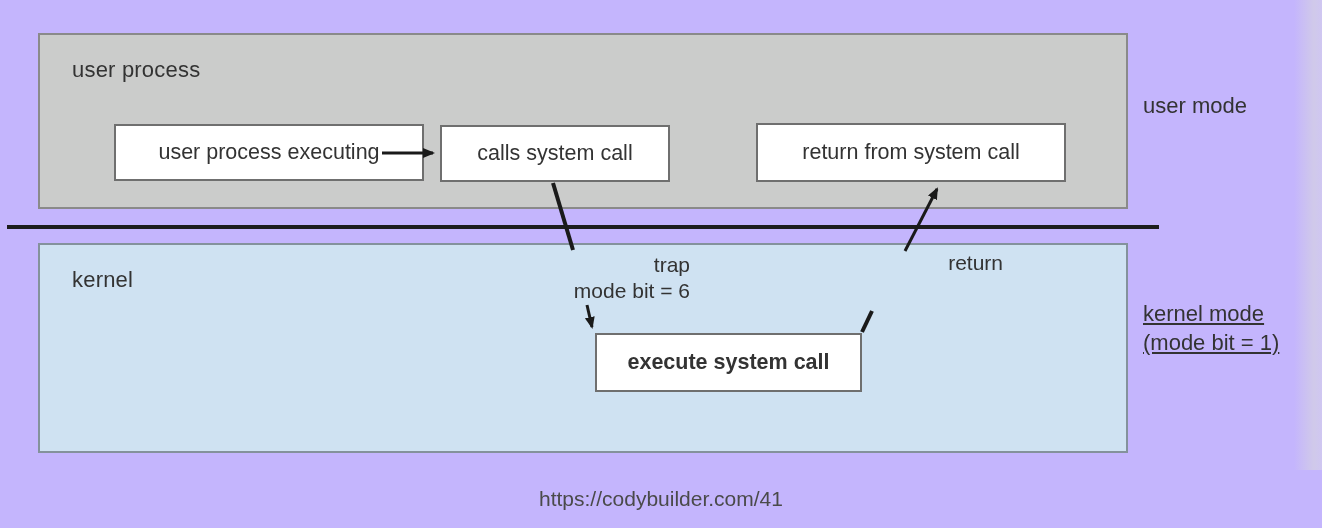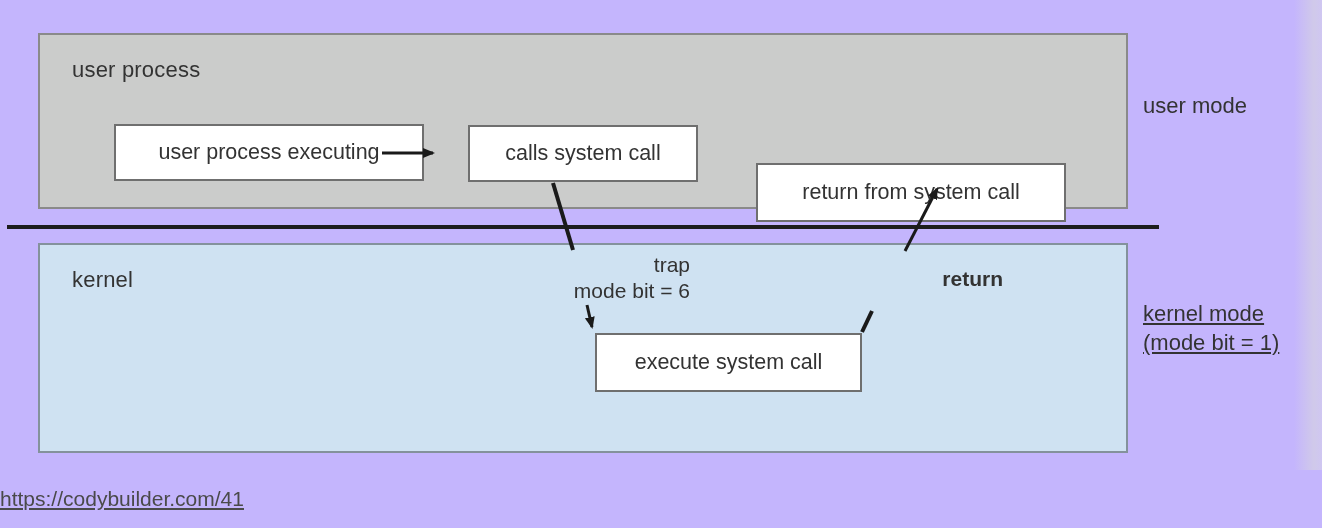--- a/index.html
+++ b/index.html
@@ -54,35 +54,35 @@
     background: #ffffff;
     border: 2px solid #6f6f6f;
     display: flex;
     align-items: center;
     justify-content: center;
     font-size: 21.5px;
     color: #333333;
     white-space: nowrap;
   }
   .node.exec1 { left: 70px;  top: 124px; width: 310px; height: 57px; margin-left: 44px; }
-  .node.calls { left: 440px; top: 125px; width: 230px; height: 57px; margin-left: 28px; }
-  .node.ret   { left: 756px; top: 123px; width: 310px; height: 59px; margin-top: 40px; }
-  .node.exec2 { left: 595px; top: 333px; width: 267px; height: 59px; }
+  .node.calls { left: 440px; top: 125px; width: 230px; height: 57px; }
+  .node.ret   { left: 756px; top: 123px; width: 310px; height: 59px; }
+  .node.exec2 { left: 595px; top: 333px; width: 267px; height: 59px; font-weight: bold; }
   
   .trans-label {
     position: absolute;
     width: 220px;
     text-align: right;
     font-size: 21px;
     line-height: 26px;
     color: #333333;
     white-space: nowrap;
   }
   .trans-label.trap   { left: 470px; top: 252px; }
-  .trans-label.return { left: 783px; top: 266px; font-weight: bold; }
+  .trans-label.return { left: 783px; top: 250px; }
   .trans-label span { display: block; }
   
   .side-label {
     position: absolute;
     left: 1143px;
     font-size: 22px;
     line-height: 29px;
     color: #333333;
     white-space: nowrap;
   }
@@ -104,24 +104,23 @@
     background: linear-gradient(to right,
       rgba(255,255,255,0) 0%,
       rgba(218,218,218,0.55) 55%,
       rgba(240,240,240,0.25) 100%);
   }
   
   .caption {
     position: absolute;
     left: 0; top: 487px;
     width: 1322px;
-    text-align: left;
+    text-align: center;
     font-size: 21px;
     color: #4a4a4a;
-    text-decoration: underline;
   }
 </style>
 </head>
 <body>
 
 <div class="stage">
 
   <div class="region user">
     <div class="region-label">user process</div>
   </div>

